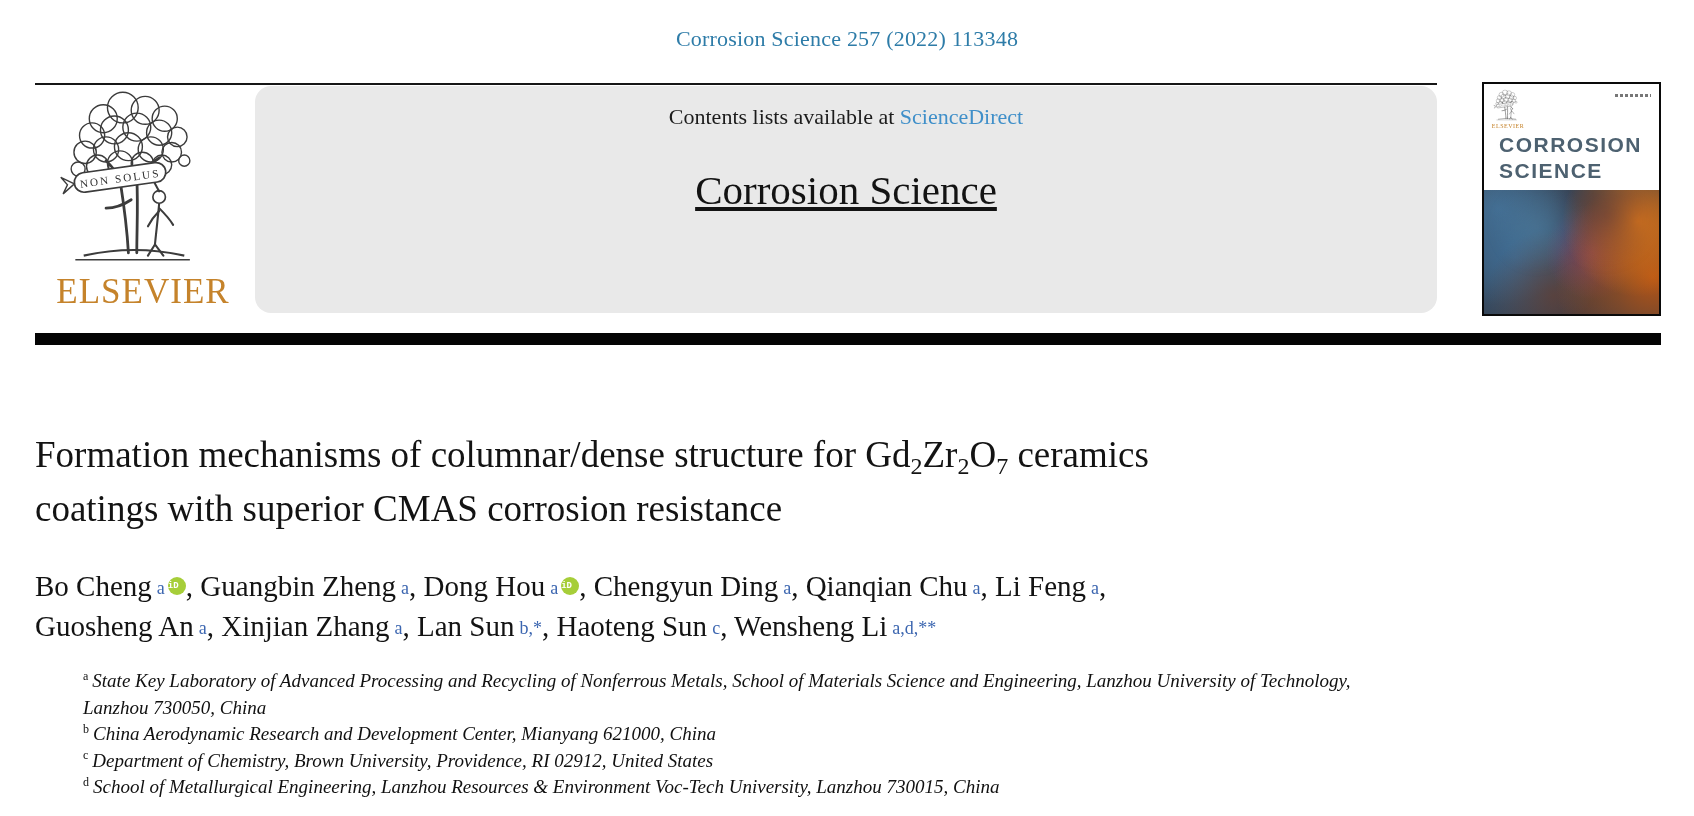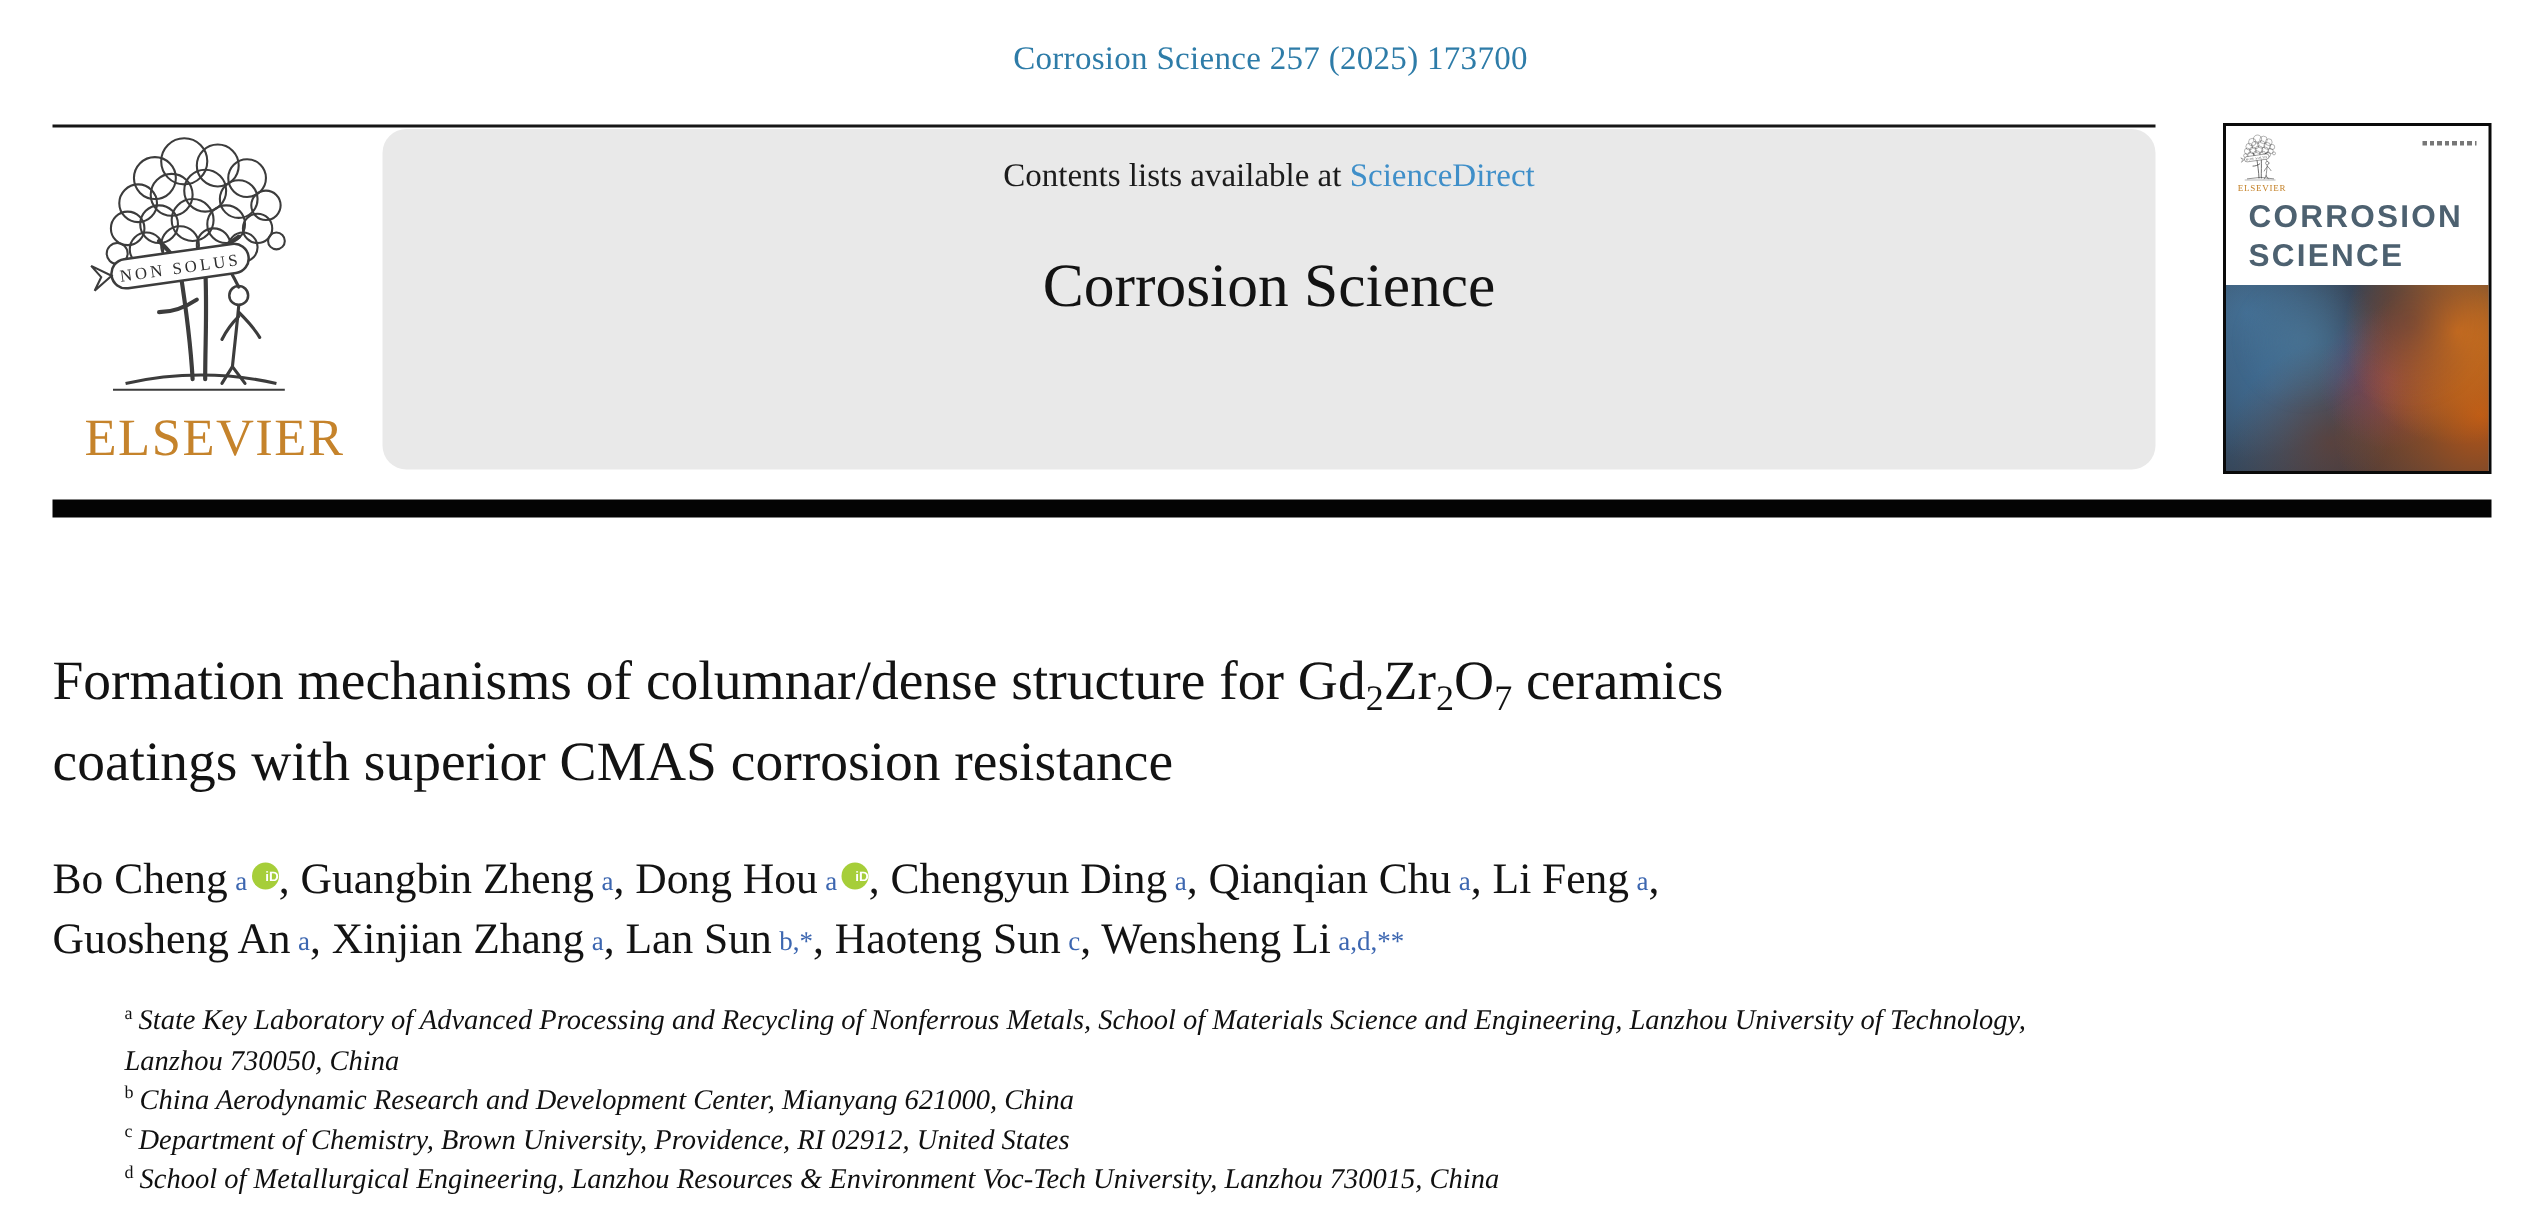--- a/index.html
+++ b/index.html
@@ -12,21 +12,21 @@
 
   
   .top-rule{position:absolute;top:83px;left:35px;width:1402px;height:2px;background:#161616;}
 
   
   .banner{position:absolute;top:86px;left:255px;width:1182px;height:227px;background:#e9e9e9;border-radius:16px;}
   .banner .contents-line{position:absolute;top:18px;left:0;width:100%;text-align:center;
             font-size:22px;color:#1c1c1c;}
   .banner .contents-line a{color:#3f8fc9;text-decoration:none;}
   .banner .journal-name{position:absolute;top:80px;left:0;width:100%;text-align:center;
-            font-size:41px;color:#131313;}
+            font-size:41px;color:#131313;text-decoration:underline;}
   .banner .homepage-line{position:absolute;top:176px;left:0;width:100%;text-align:center;
             font-family:"Liberation Sans",sans-serif;font-size:23px;color:#2b2b2b;}
   .banner .homepage-line a{color:#3f8fc9;text-decoration:none;}
 
   
   .logo-block{position:absolute;top:88px;left:35px;width:216px;height:226px;background:#fff;}
   .logo-block svg{display:block;margin-left:6px;}
   .elsevier-wordmark{position:absolute;left:2px;top:184px;width:212px;text-align:center;
             font-size:35px;color:#c5832b;letter-spacing:1px;}
 
@@ -61,35 +61,35 @@
   
   .article-title{position:absolute;top:430px;left:35px;width:1350px;
          font-size:37px;line-height:50px;color:#131313;}
   .article-title .sub{font-size:24px;position:relative;top:7px;}
 
   
   .authors{position:absolute;top:566px;left:35px;width:1400px;
          font-size:29px;line-height:40px;color:#131313;}
   .asup{font-size:18px;color:#3c66b0;margin-left:5px;line-height:0;position:relative;top:-2px;}
   .orcid{display:inline-block;width:18px;height:18px;border-radius:50%;background:#a6ce39;
-         color:#fff;font-family:Liberation Sans, sans-serif;font-size:9px;font-weight:bold;
-         text-align:right;line-height:18px;vertical-align:8px;margin-left:3px;}
+         color:#fff;font-family:Liberation Mono, monospace;font-size:9px;font-weight:bold;
+         text-align:left;line-height:18px;vertical-align:8px;margin-left:3px;}
 
   
   .affiliations{position:absolute;top:668px;left:35px;width:1460px;
          font-size:19px;line-height:26.5px;color:#101010;margin-left:48px;}
   .affil{font-style:italic;}
   .affil sup{font-style:normal;font-size:12px;margin-right:4px;line-height:0;}
 </style>
 </head>
 <body>
 
 <div id="page">
 
-  <a class="citation" href="#">Corrosion Science 257 (2025) 173700</a>
+  <a class="citation" href="#">Corrosion Science 257 (2022) 113348</a>
 
   <div class="top-rule"></div>
 
   <div class="logo-block">
     <svg width="186" height="176" viewBox="0 0 120 126">
       <symbol id="elsevier-tree" viewBox="0 0 120 126">
         <g stroke="#3c3c3c" fill="none" stroke-width="1">
           <circle cx="38" cy="22" r="10"></circle>
             <circle cx="52" cy="14" r="11"></circle>
             <circle cx="68" cy="16" r="10"></circle>

